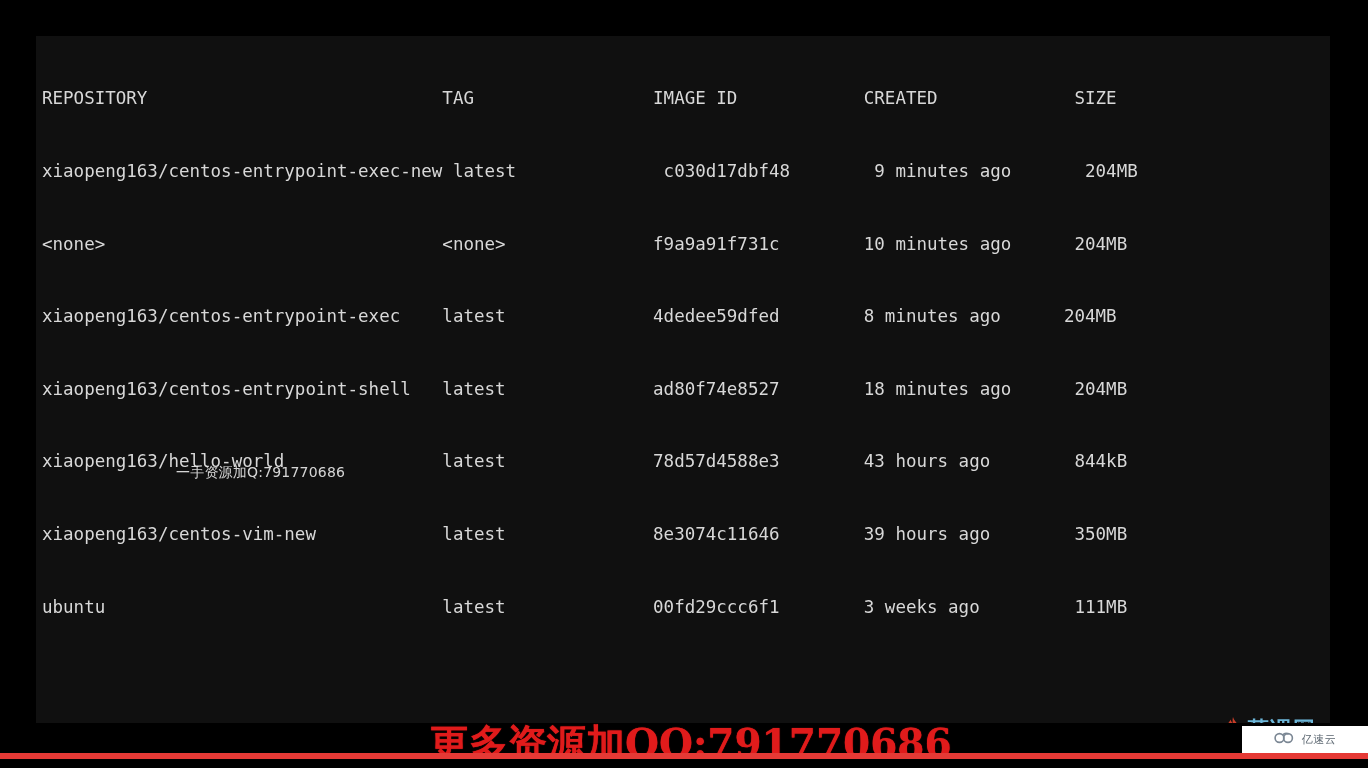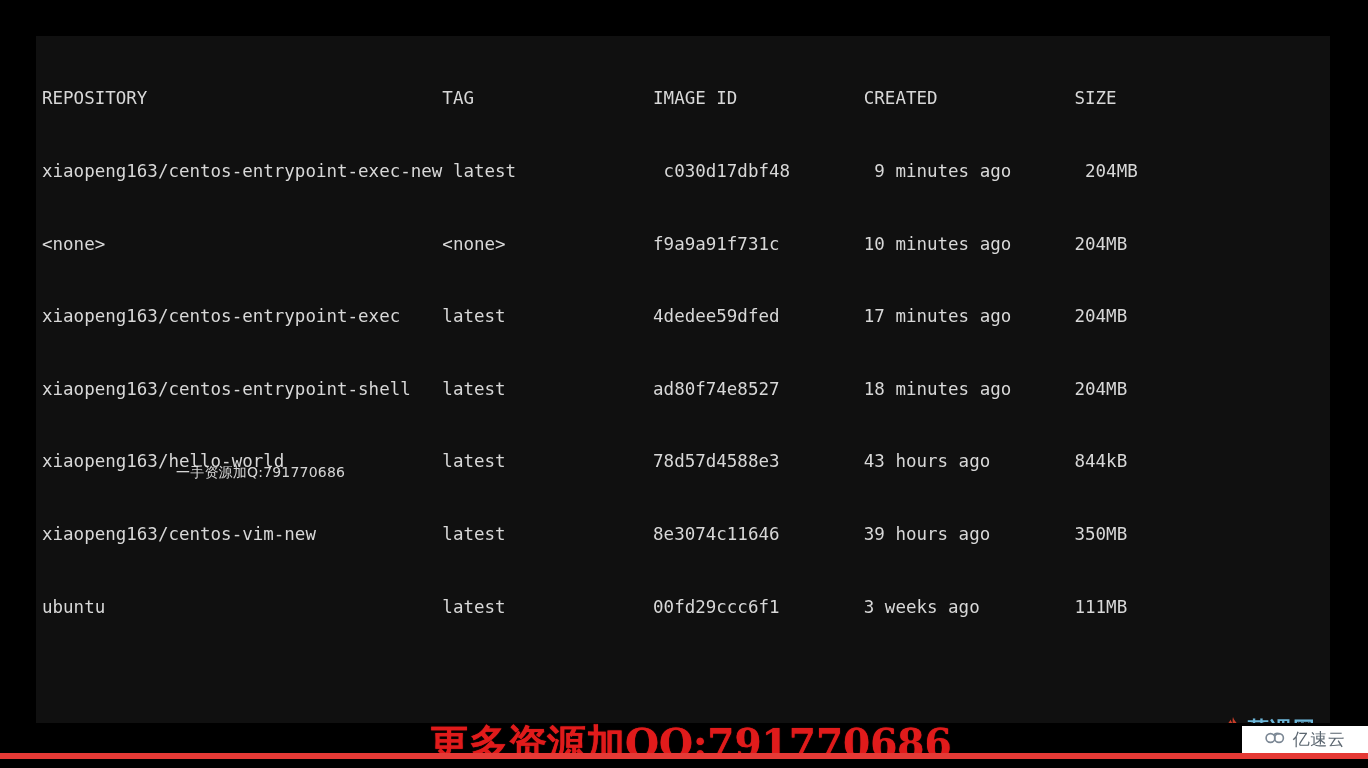--- a/index.html
+++ b/index.html
@@ -139,38 +139,38 @@
     justify-content: center;
     gap: 6px;
   }
   #yisuyun-badge .cloud-mark {
     font-size: 17px;
     color: #7b8794;
     line-height: 1;
   }
   #yisuyun-badge .yisuyun-text {
     font-family: "DejaVu Sans", "Liberation Sans", sans-serif;
-    font-size: 17px;
+    font-size: 11px;
     color: #5b6670;
     letter-spacing: 0.5px;
     line-height: 1;
   }
 </style>
 </head>
 <body>
 
 <div id="page-root">
 
   <div id="terminal">
 
     <div id="term-screen">
       <span class="line">REPOSITORY                            TAG                 IMAGE ID            CREATED             SIZE</span>
       <span class="line">xiaopeng163/centos-entrypoint-exec-new latest              c030d17dbf48        9 minutes ago       204MB</span>
       <span class="line">&lt;none&gt;                                &lt;none&gt;              f9a9a91f731c        10 minutes ago      204MB</span>
-      <span class="line">xiaopeng163/centos-entrypoint-exec    latest              4dedee59dfed        17 minutes ago      204MB</span>
+      <span class="line">xiaopeng163/centos-entrypoint-exec    latest              4dedee59dfed        8 minutes ago      204MB</span>
       <span class="line">xiaopeng163/centos-entrypoint-shell   latest              ad80f74e8527        18 minutes ago      204MB</span>
       <span class="line">xiaopeng163/hello-world               latest              78d57d4588e3        43 hours ago        844kB</span>
       <span class="line">xiaopeng163/centos-vim-new            latest              8e3074c11646        39 hours ago        350MB</span>
       <span class="line">ubuntu                                latest              00fd29ccc6f1        3 weeks ago         111MB</span>
       
       
       
       
       
       

